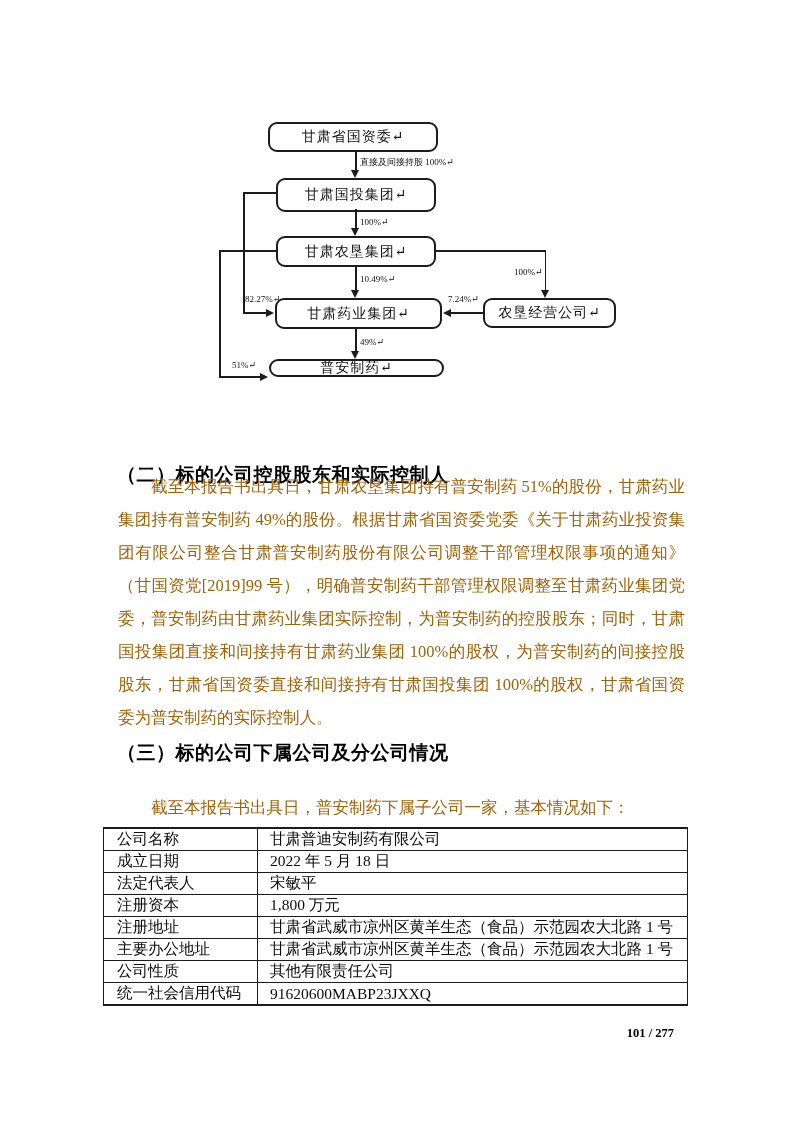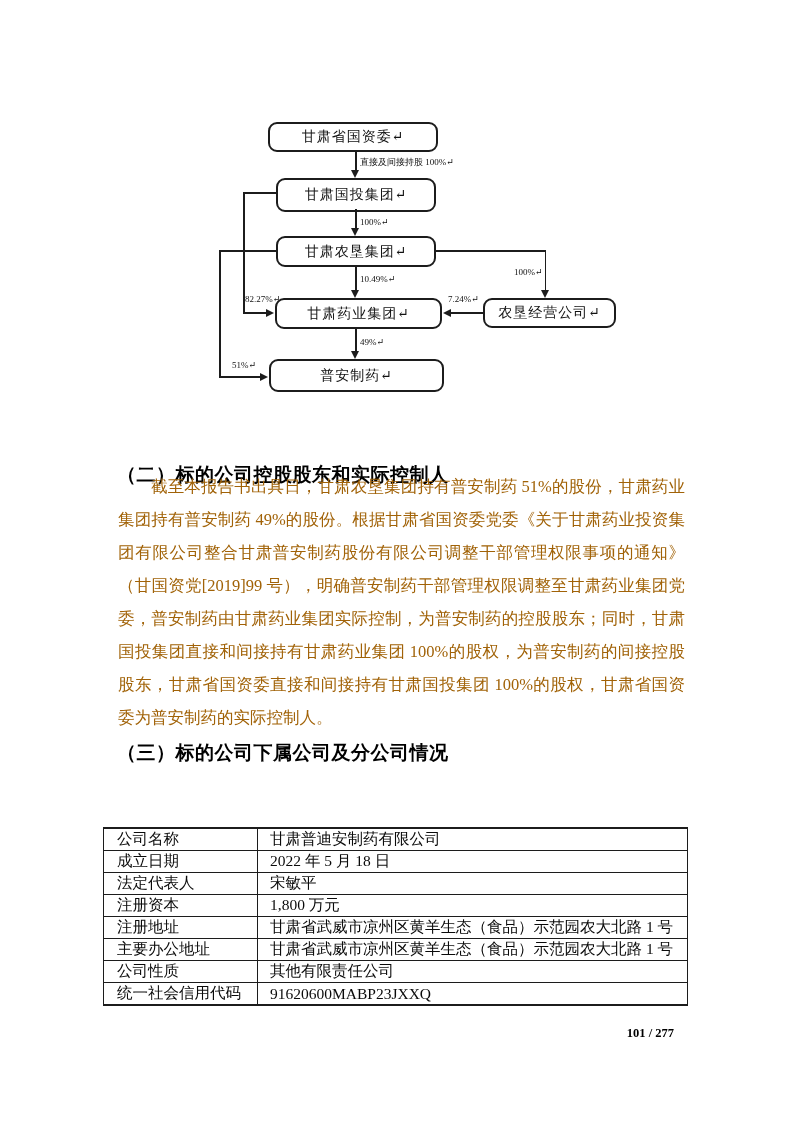--- a/index.html
+++ b/index.html
@@ -55,21 +55,21 @@
 
 <div class="page">
 
   <div>
 
     <div class="node" style="left:268px;top:122px;width:170px;height:30px;">甘肃省国资委↵</div>
     <div class="node" style="left:276px;top:178px;width:160px;height:34px;">甘肃国投集团↵</div>
     <div class="node" style="left:276px;top:236px;width:160px;height:31px;">甘肃农垦集团↵</div>
     <div class="node" style="left:275px;top:298px;width:167px;height:31px;">甘肃药业集团↵</div>
     <div class="node" style="left:483px;top:298px;width:133px;height:30px;">农垦经营公司↵</div>
-    <div class="node" style="left:269px;top:359px;width:175px;height:33px;">普安制药↵</div>
+    <div class="node" style="left:269px;top:359px;width:175px;height:18px;">普安制药↵</div>
 
     <div class="vline" style="left:355px;top:152px;height:19px;"></div>
     <div class="arr arr-down" style="left:351.3px;top:170px;"></div>
     <span class="edge-label" style="left:360px;top:156px;">直接及间接持股 100%↵</span>
 
     <div class="vline" style="left:355px;top:209px;height:19px;"></div>
     <div class="arr arr-down" style="left:351.3px;top:228px;"></div>
     <span class="edge-label" style="left:360px;top:217px;">100%↵</span>
 
     <div class="vline" style="left:355px;top:267px;height:23px;"></div>
@@ -101,20 +101,21 @@
     <div class="arr arr-left" style="left:443px;top:308.5px;"></div>
     <span class="edge-label" style="left:448px;top:294px;">7.24%↵</span>
   </div>
 
   <div class="sec-heading" style="top:428px;margin-top:34px;">（二）标的公司控股股东和实际控制人</div>
 
   <div class="body-para indent" style="top:470px;">截至本报告书出具日，甘肃农垦集团持有普安制药 51%的股份，甘肃药业集团持有普安制药 49%的股份。根据甘肃省国资委党委《关于甘肃药业投资集团有限公司整合甘肃普安制药股份有限公司调整干部管理权限事项的通知》（甘国资党[2019]99 号），明确普安制药干部管理权限调整至甘肃药业集团党委，普安制药由甘肃药业集团实际控制，为普安制药的控股股东；同时，甘肃国投集团直接和间接持有甘肃药业集团 100%的股权，为普安制药的间接控股股东，甘肃省国资委直接和间接持有甘肃国投集团 100%的股权，甘肃省国资委为普安制药的实际控制人。</div>
 
   <div class="sec-heading" style="top:740px;">（三）标的公司下属公司及分公司情况</div>
 
+  <div class="body-para indent" style="top:791px;">截至本报告书出具日，普安制药下属子公司一家，基本情况如下：</div>
 
   <table class="company-table">
     <tbody>
       <tr>
         <td class="c-label">公司名称</td>
         <td class="c-value">甘肃普迪安制药有限公司</td>
       </tr>
       <tr>
         <td class="c-label">成立日期</td>
         <td class="c-value">2022 年 5 月 18 日</td>

